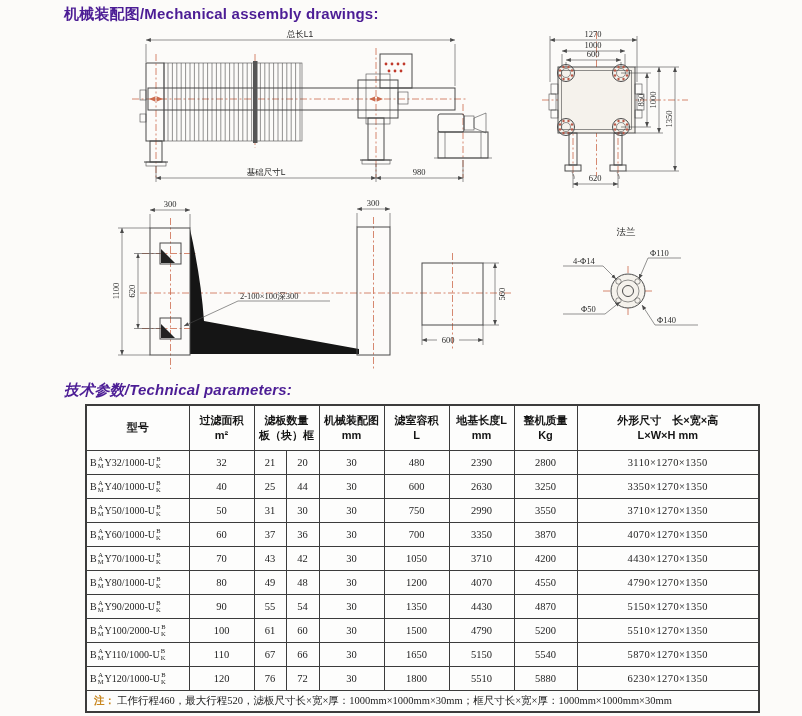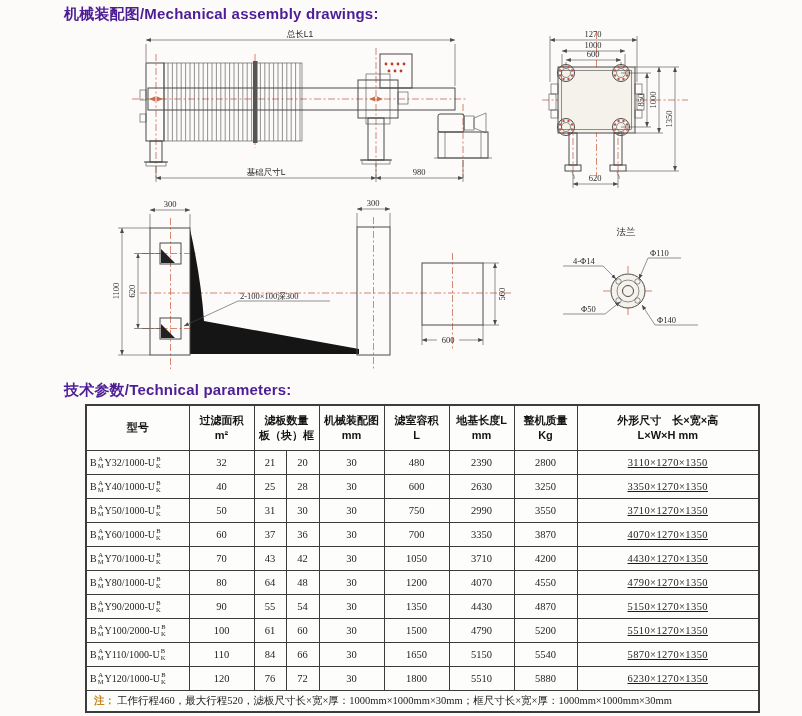--- a/index.html
+++ b/index.html
@@ -8,21 +8,21 @@
     background:#fcfbf9;
     font-family:"Liberation Sans",sans-serif;
     color:#1c1c1c;
   }
   .title{
     position:absolute;margin:0;
     font:bold 15px "Liberation Sans",sans-serif;
     letter-spacing:.2px;color:#4c1d95;
   }
   .t1{left:64px;top:5px;}
-  .t2{left:64px;top:381px;}
+  .t2{left:64px;top:381px;font-style:italic;}
   svg.dwg{position:absolute;overflow:visible;}
   svg .ln{stroke:#4a4a4a;stroke-width:1;fill:none}
   svg .lt{stroke:#4a4a4a;stroke-width:.6;fill:none}
   svg .cl{stroke:#cc6b4d;stroke-width:.8;fill:none;stroke-dasharray:7 2.5 2 2.5}
   svg .dim{font:8.5px "Liberation Serif",serif;fill:#2b2b2b}
   svg .lbl{font:8.5px "Liberation Sans",sans-serif;fill:#1d1d1d}
   svg .pale{fill:#f5f2ec}
 
   table.params{
     position:absolute;left:85px;top:404px;width:673px;
@@ -39,21 +39,21 @@
     height:44px;
     font:bold 11px/1.4 "Liberation Sans",sans-serif;color:#141414;
   }
   table.params tbody td{
     height:23px;
     font:10.5px "Liberation Serif",serif;color:#1d1d1d;
   }
   .model-cell{padding-left:3px !important;}
   .model-wrap{display:flex;align-items:center;justify-content:flex-start;font-size:10px;}
   .stack{display:inline-flex;flex-direction:column;font-size:6.5px;line-height:1.05;margin:0 1px;}
-  td.dims-cell{letter-spacing:.4px;text-decoration:underline;}
+  td.dims-cell{letter-spacing:.4px;}
   tr.note-row td{
     height:20px;text-align:left;padding-left:7px;
     font:10.5px "Liberation Serif",serif;color:#222;
   }
   .note-label{color:#c8861e;font-weight:bold;margin-right:2px;}
 </style>
 </head>
 <body>
 
 <h1 class="title t1">机械装配图/Mechanical assembly drawings:</h1>
@@ -379,21 +379,21 @@
             </span>
         <span>Y40/1000-U</span>
         <span class="stack">
               <span>B</span>
               <span>K</span>
             </span>
       </span>
     </td>
     <td>40</td>
     <td>25</td>
-    <td>28</td>
+    <td>44</td>
     <td>30</td>
     <td>600</td>
     <td>2630</td>
     <td>3250</td>
     <td class="dims-cell">3350×1270×1350</td>
   </tr>
       <tr>
     <td class="model-cell">
       <span class="model-wrap">
         <span>B</span>
@@ -474,21 +474,21 @@
               <span>M</span>
             </span>
         <span>Y80/1000-U</span>
         <span class="stack">
               <span>B</span>
               <span>K</span>
             </span>
       </span>
     </td>
     <td>80</td>
-    <td>64</td>
+    <td>49</td>
     <td>48</td>
     <td>30</td>
     <td>1200</td>
     <td>4070</td>
     <td>4550</td>
     <td class="dims-cell">4790×1270×1350</td>
   </tr>
       <tr>
     <td class="model-cell">
       <span class="model-wrap">
@@ -546,21 +546,21 @@
               <span>M</span>
             </span>
         <span>Y110/1000-U</span>
         <span class="stack">
               <span>B</span>
               <span>K</span>
             </span>
       </span>
     </td>
     <td>110</td>
-    <td>84</td>
+    <td>67</td>
     <td>66</td>
     <td>30</td>
     <td>1650</td>
     <td>5150</td>
     <td>5540</td>
     <td class="dims-cell">5870×1270×1350</td>
   </tr>
       <tr>
     <td class="model-cell">
       <span class="model-wrap">

